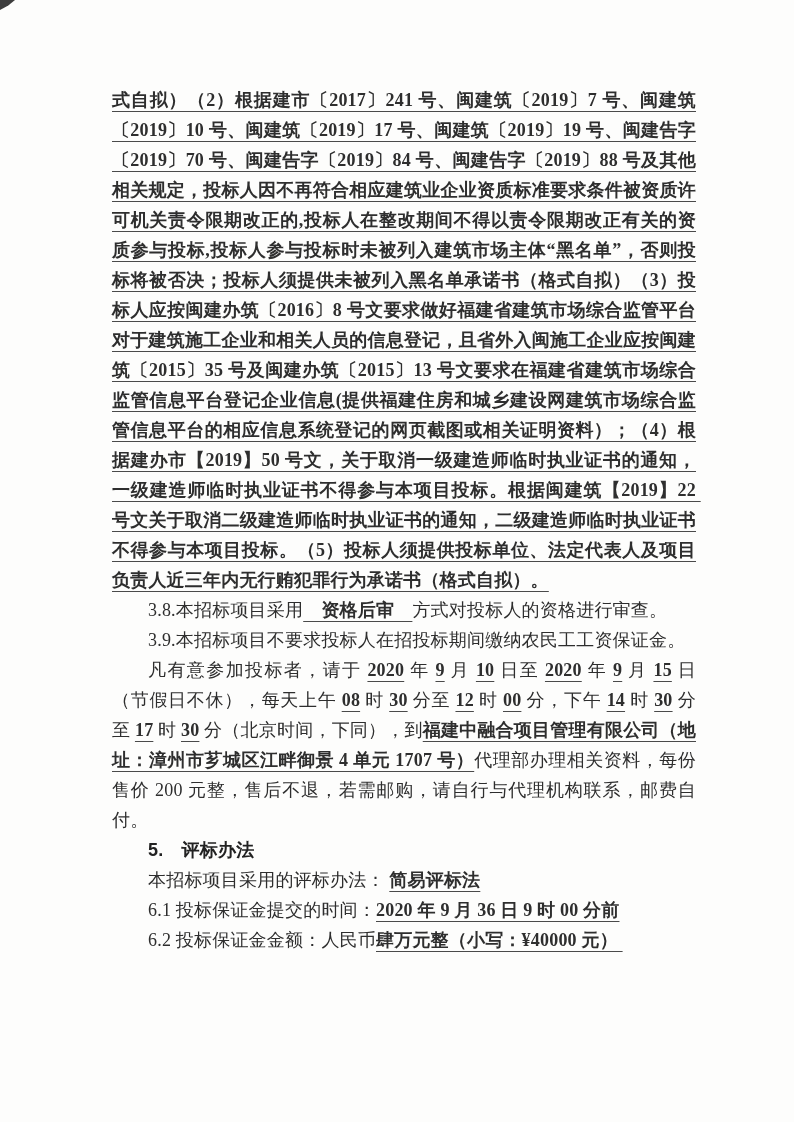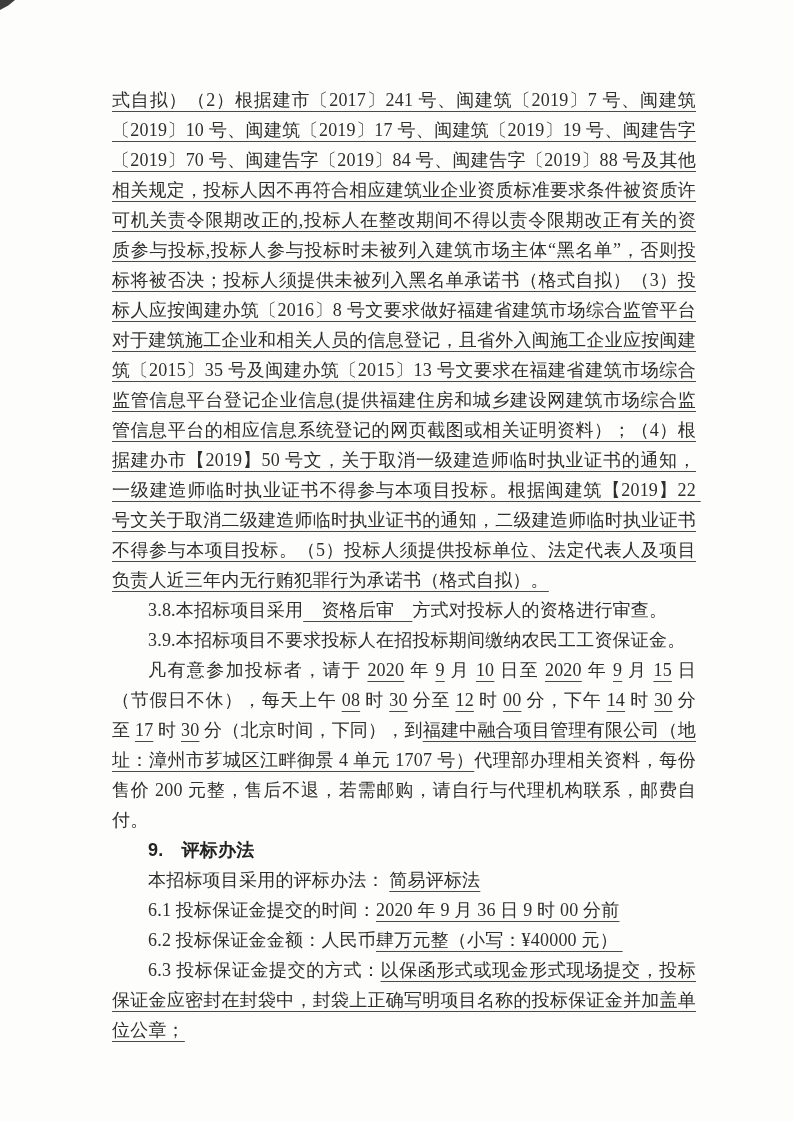--- a/index.html
+++ b/index.html
@@ -29,20 +29,21 @@
   .para.heading{
     font-weight:bold;
     font-family:"Liberation Sans","DejaVu Sans",sans-serif;
     color:#222;
   }
   .u{
     text-decoration:underline;
     text-underline-offset:5px;
     text-decoration-thickness:1.2px;
     text-decoration-color:#4a4a4a;
+    font-weight:bold;
   }
   .b{font-weight:bold;}
   .corner-mark{
     position:absolute;
     left:0;top:0;
     width:15px;height:10px;
     background:#3d3d3d;
     clip-path:polygon(0 0,100% 0,55% 55%,0 100%);
     filter:blur(0.6px);
   }
@@ -50,19 +51,18 @@
 </head>
 <body>
 
 <div class="page">
   <div class="corner-mark"></div>
   <div class="content">
       <p class="para"><span class="u">式自拟）（2）根据建市〔2017〕241 号、闽建筑〔2019〕7 号、闽建筑〔2019〕10 号、闽建筑〔2019〕17 号、闽建筑〔2019〕19 号、闽建告字〔2019〕70 号、闽建告字〔2019〕84 号、闽建告字〔2019〕88 号及其他相关规定，投标人因不再符合相应建筑业企业资质标准要求条件被资质许可机关责令限期改正的,投标人在整改期间不得以责令限期改正有关的资质参与投标,投标人参与投标时未被列入建筑市场主体“黑名单”，否则投标将被否决；投标人须提供未被列入黑名单承诺书（格式自拟）（3）投标人应按闽建办筑〔2016〕8 号文要求做好福建省建筑市场综合监管平台对于建筑施工企业和相关人员的信息登记，且省外入闽施工企业应按闽建筑〔2015〕35 号及闽建办筑〔2015〕13 号文要求在福建省建筑市场综合监管信息平台登记企业信息(提供福建住房和城乡建设网建筑市场综合监管信息平台的相应信息系统登记的网页截图或相关证明资料）；（4）根据建办市【2019】50 号文，关于取消一级建造师临时执业证书的通知，一级建造师临时执业证书不得参与本项目投标。根据闽建筑【2019】22 号文关于取消二级建造师临时执业证书的通知，二级建造师临时执业证书不得参与本项目投标。（5）投标人须提供投标单位、法定代表人及项目负责人近三年内无行贿犯罪行为承诺书（格式自拟）。</span></p>
       <p class="para indent"><span>3.8.本招标项目采用</span><span class="u">　资格后审　</span><span>方式对投标人的资格进行审查。</span></p>
       <p class="para indent"><span>3.9.本招标项目不要求投标人在招投标期间缴纳农民工工资保证金。</span></p>
       <p class="para indent"><span>凡有意参加投标者，请于 </span><span class="u">2020</span><span> 年 </span><span class="u">9</span><span> 月 </span><span class="u">10</span><span> 日至 </span><span class="u">2020</span><span> 年 </span><span class="u">9</span><span> 月 </span><span class="u">15</span><span> 日（节假日不休），每天上午 </span><span class="u">08</span><span> 时 </span><span class="u">30</span><span> 分至 </span><span class="u">12</span><span> 时 </span><span class="u">00</span><span> 分，下午 </span><span class="u">14</span><span> 时 </span><span class="u">30</span><span> 分至 </span><span class="u">17</span><span> 时 </span><span class="u">30</span><span> 分（北京时间，下同），到</span><span class="u">福建中融合项目管理有限公司（地址：漳州市芗城区江畔御景 4 单元 1707 号）</span><span>代理部办理相关资料，每份售价 200 元整，售后不退，若需邮购，请自行与代理机构联系，邮费自付。</span></p>
-      <p class="para heading indent"><span class="b">9.　评标办法</span></p>
+      <p class="para heading indent"><span class="b">5.　评标办法</span></p>
       <p class="para indent"><span>本招标项目采用的评标办法： </span><span class="u">简易评标法</span></p>
       <p class="para indent"><span>6.1 投标保证金提交的时间：</span><span class="u">2020 年 9 月 36 日 9 时 00 分前</span></p>
       <p class="para indent"><span>6.2 投标保证金金额：人民币</span><span class="u">肆万元整（小写：¥40000 元） </span></p>
-      <p class="para indent"><span>6.3 投标保证金提交的方式：</span><span class="u">以保函形式或现金形式现场提交，投标保证金应密封在封袋中，封袋上正确写明项目名称的投标保证金并加盖单位公章；</span></p>
     </div>
 </div>
 
 </body></html>

